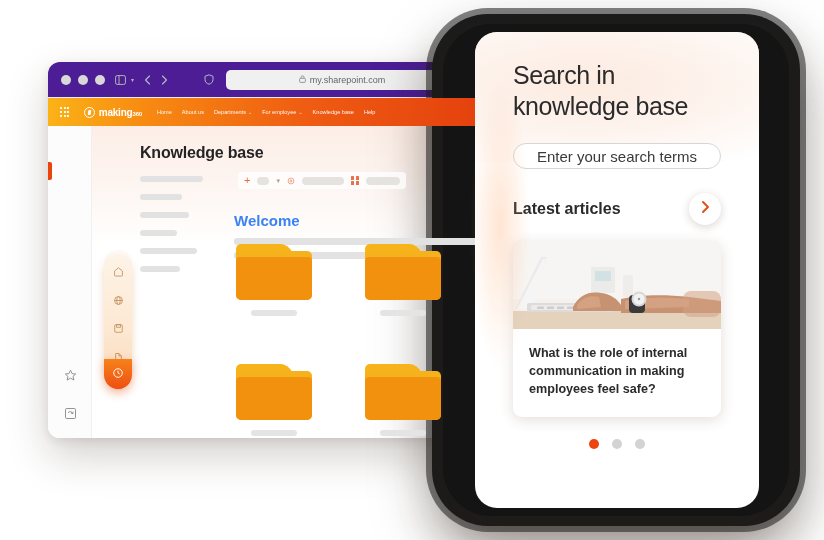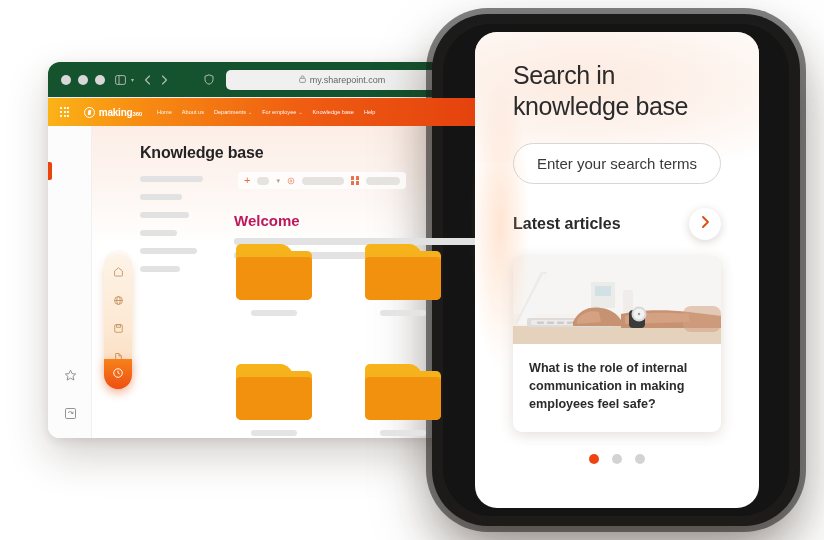--- a/index.html
+++ b/index.html
@@ -14,21 +14,21 @@
   
   .browser {
     position: absolute; left: 48px; top: 62px;
     width: 446px; height: 376px;
     background: #fff;
     border-radius: 12px;
     box-shadow: 0 18px 42px rgba(60,40,30,.22), 0 3px 10px rgba(60,40,30,.10);
     overflow: hidden;
   }
   .chrome {
-    height: 36px; background: #14532d;
+    height: 36px; background: #4c1d95;
     border-bottom: 1px solid #ededed;
     display: flex; align-items: center; padding: 0 10px; gap: 4px;
     position: relative;
   }
   .lights { display: flex; gap: 7px; align-items: center; padding-left: 3px;}
   .light { width: 10px; height: 10px; border-radius: 50%; background: #d8d8d8; }
   .chrome-icon { color: #b3b3b3; display: flex; align-items: center; }
   .chrome-grp { display:flex; align-items:center; gap:5px; margin-left:6px; }
   .nav-arrows { display:flex; align-items:center; gap:10px; margin-left:6px; color:#bdbdbd; }
   .urlbar {
@@ -111,21 +111,21 @@
   .cmdbar {
     position:absolute; left:146px; top:46px; height:17px;
     display:flex; align-items:center; gap:7px;
     background: rgba(255,255,255,.75); border-radius:4px; padding:0 6px;
   }
   .cmd-plus { color:#e4713c; font-size:11px; line-height:1; }
   .cmd-chev { color:#b59b91; font-size:7px; }
   .cmd-ico { color:#e8886a; display:flex; }
   .cmd-grid { display:grid; grid-template-columns:repeat(2,3.4px); grid-template-rows:repeat(2,3.4px); gap:1.3px; }
   .cmd-grid i { display:block; background:#e9714a; border-radius:.5px; }
-  .welcome { position:absolute; left:142px; top:86px; font-size:15px; font-weight:700; color:#be185d; }
+  .welcome { position:absolute; left:142px; top:86px; font-size:15px; font-weight:700; color:#3b82f6; }
 
   .folders { position:absolute; left:136px; top:118px; display:grid;
              grid-template-columns: repeat(3,129px); row-gap:48px; }
   .folder-cell { display:flex; flex-direction:column; align-items:center; gap:10px; width:92px;}
   .folder { position:relative; width:76px; height:56px; }
   .folder .tab {
     position:absolute; left:0; top:0; width:48px; height:16px;
     background:#f6b41a; border-radius:5px 7px 0 0;
   }
   .folder .tab::after{
@@ -160,21 +160,21 @@
     background:#fff; border-radius:22px; overflow:hidden; z-index:5;
   }
   .screen-wash{
     position:absolute; left:0; top:0; width:100%; height:130px;
     background: radial-gradient(120% 90% at 40% 40%, #fbe4d6 0%, #fdf1ea 45%, #ffffff 80%);
     opacity:.75;
   }
   .screen-inner { position:relative; padding:28px 38px 0 38px; }
   .ph-title { font-size:25px; line-height:1.22; font-weight:400; color:#2b2b2b; letter-spacing:-.4px; }
   .ph-search{
-    margin-top:22px; height:41px; border:1px solid #d6d6d6; border-radius:21px;
+    margin-top:22px; height:26px; border:1px solid #d6d6d6; border-radius:21px;
     background:#fff; display:flex; align-items:center; justify-content:center;
   }
   .ph-search span { font-size:15px; color:#3a3a3a; }
   .latest-row{ margin-top:24px; display:flex; align-items:center; justify-content:space-between; }
   .latest-lbl { font-size:16px; font-weight:700; color:#2b2b2b; }
   .arrow-btn{
     width:32px;height:32px;border-radius:50%;background:#fff;
     box-shadow:0 2px 8px rgba(90,60,40,.22);
     display:flex;align-items:center;justify-content:center;color:#e04e13;
   }

